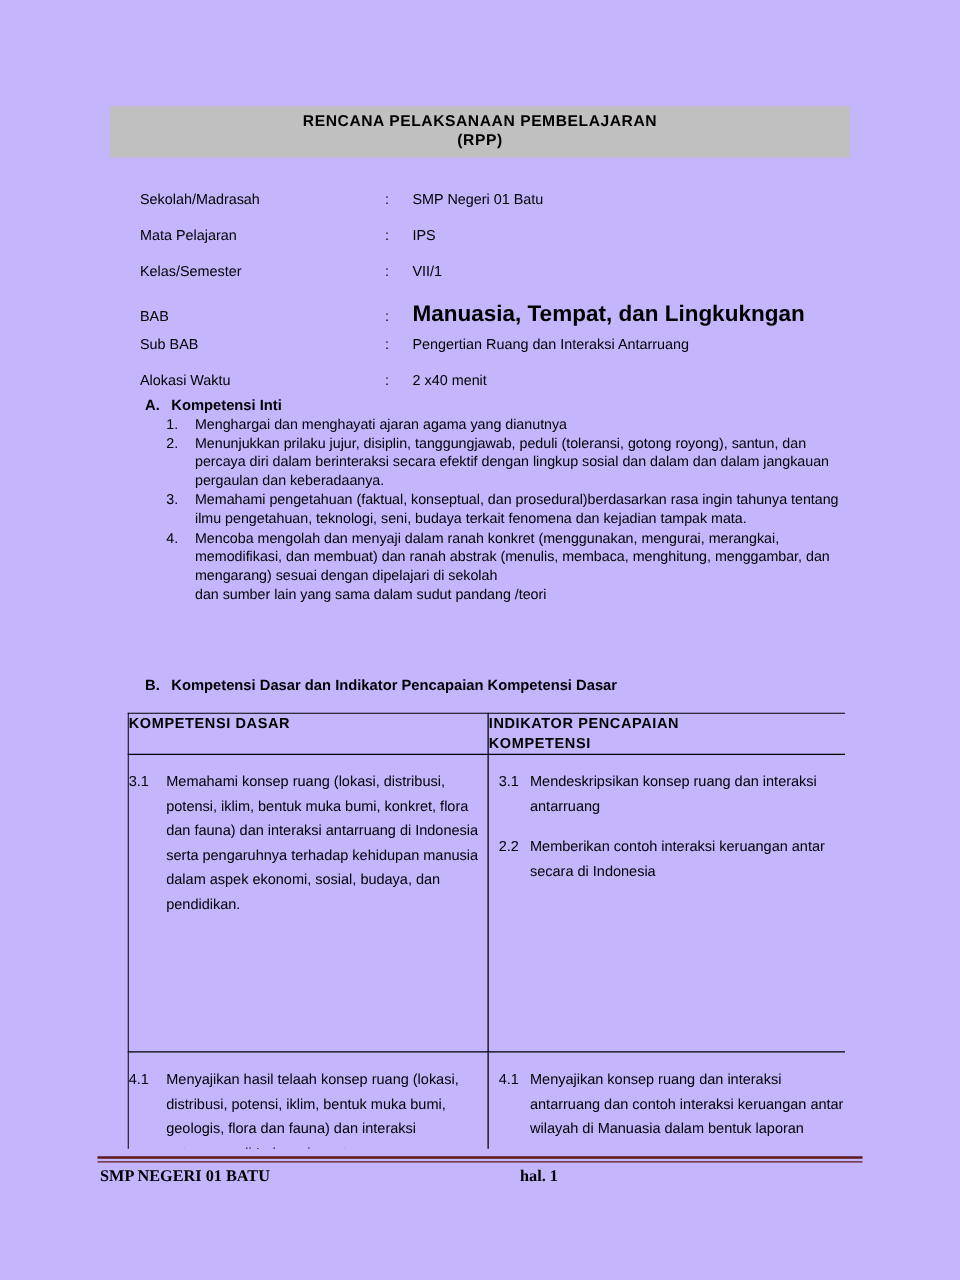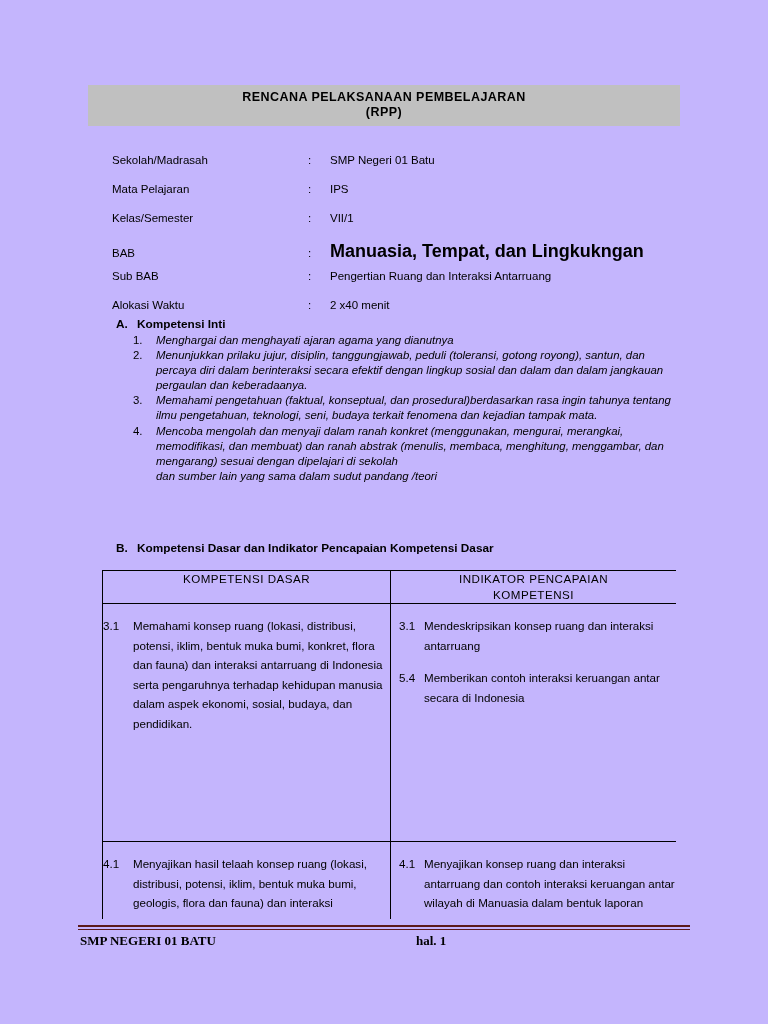--- a/index.html
+++ b/index.html
@@ -91,21 +91,21 @@
     display: flex;
     font-size: 11.4px;
     line-height: 15.1px;
     margin-bottom: 0px;
   }
   .ki-num {
     width: 23px;
     flex: 0 0 23px;
     text-align: left;
   }
-  .ki-text { flex: 1 1 auto; font-style: italic; }
+  .ki-text { flex: 1 1 auto; }
   .ki-text .tail { display: block; }
 
   
   .sec-b {
     position: absolute;
     left: 116px;
     top: 541px;
     width: 560px;
     font-size: 11.8px;
     font-weight: bold;
@@ -132,23 +132,23 @@
   }
   table.kd th, table.kd td {
     border: 1px solid #000000;
     vertical-align: top;
     padding: 0;
   }
   table.kd col.c1 { width: 288px; }
   table.kd col.c2 { width: 286px; }
 
   th.kd-head {
-    text-align: center;
+    text-align: left;
     font-size: 11.6px;
-    font-weight: normal;
+    font-weight: bold;
     letter-spacing: 0.5px;
     padding: 10px 6px 11px 6px;
     line-height: 16px;
   }
 
   td.kd-cell { padding: 7px 6px 8px 8px; }
   td.kd-cell.right { padding-left: 8px; }
 
   .kd-entry {
     display: flex;
@@ -309,21 +309,21 @@
               <span class="kd-code">3.1</span>
               <span class="kd-body">Memahami konsep ruang (lokasi, distribusi, potensi, iklim, bentuk muka bumi, konkret, flora dan fauna) dan interaksi antarruang di Indonesia serta pengaruhnya terhadap kehidupan manusia dalam aspek ekonomi, sosial, budaya, dan pendidikan.</span>
             </div>
           </td>
           <td class="kd-cell right">
             <div class="kd-entry tight">
               <span class="kd-code">3.1</span>
               <span class="kd-body">Mendeskripsikan konsep ruang dan interaksi antarruang</span>
             </div>
             <div class="kd-entry tight">
-              <span class="kd-code">5.4</span>
+              <span class="kd-code">2.2</span>
               <span class="kd-body">Memberikan contoh interaksi keruangan antar secara di Indonesia</span>
             </div>
           </td>
         </tr>
         <tr class="row2">
           <td class="kd-cell">
             <div class="kd-entry">
               <span class="kd-code">4.1</span>
               <span class="kd-body">Menyajikan hasil telaah konsep ruang (lokasi, distribusi, potensi, iklim, bentuk muka bumi, geologis, flora dan fauna) dan interaksi antarruang di Indonesia serta</span>
             </div>

